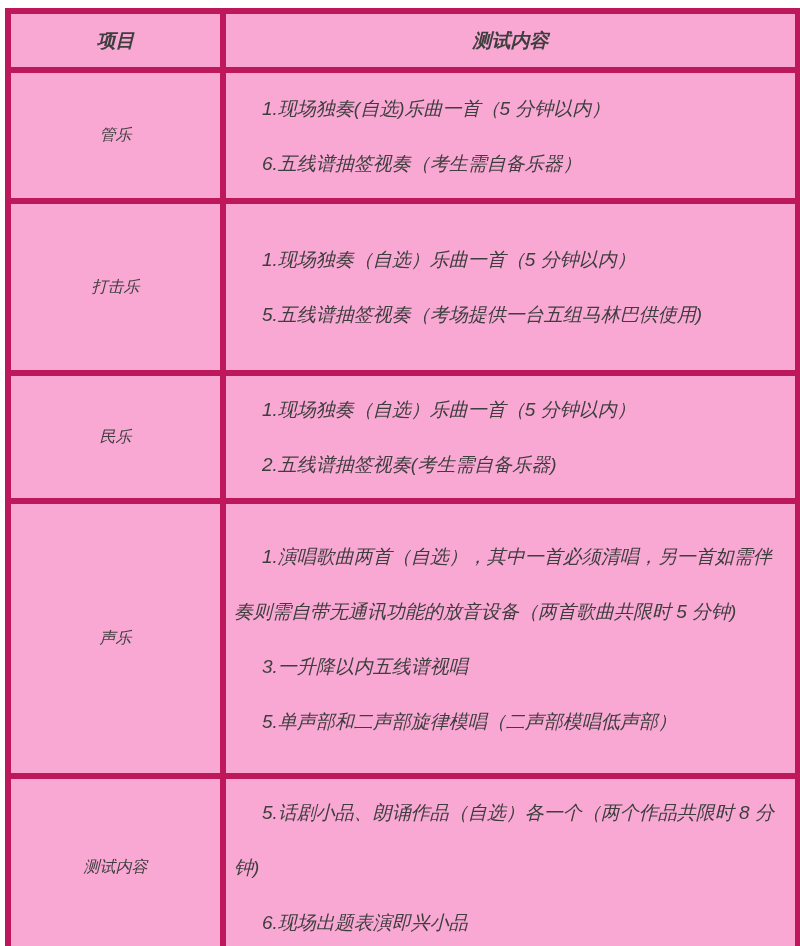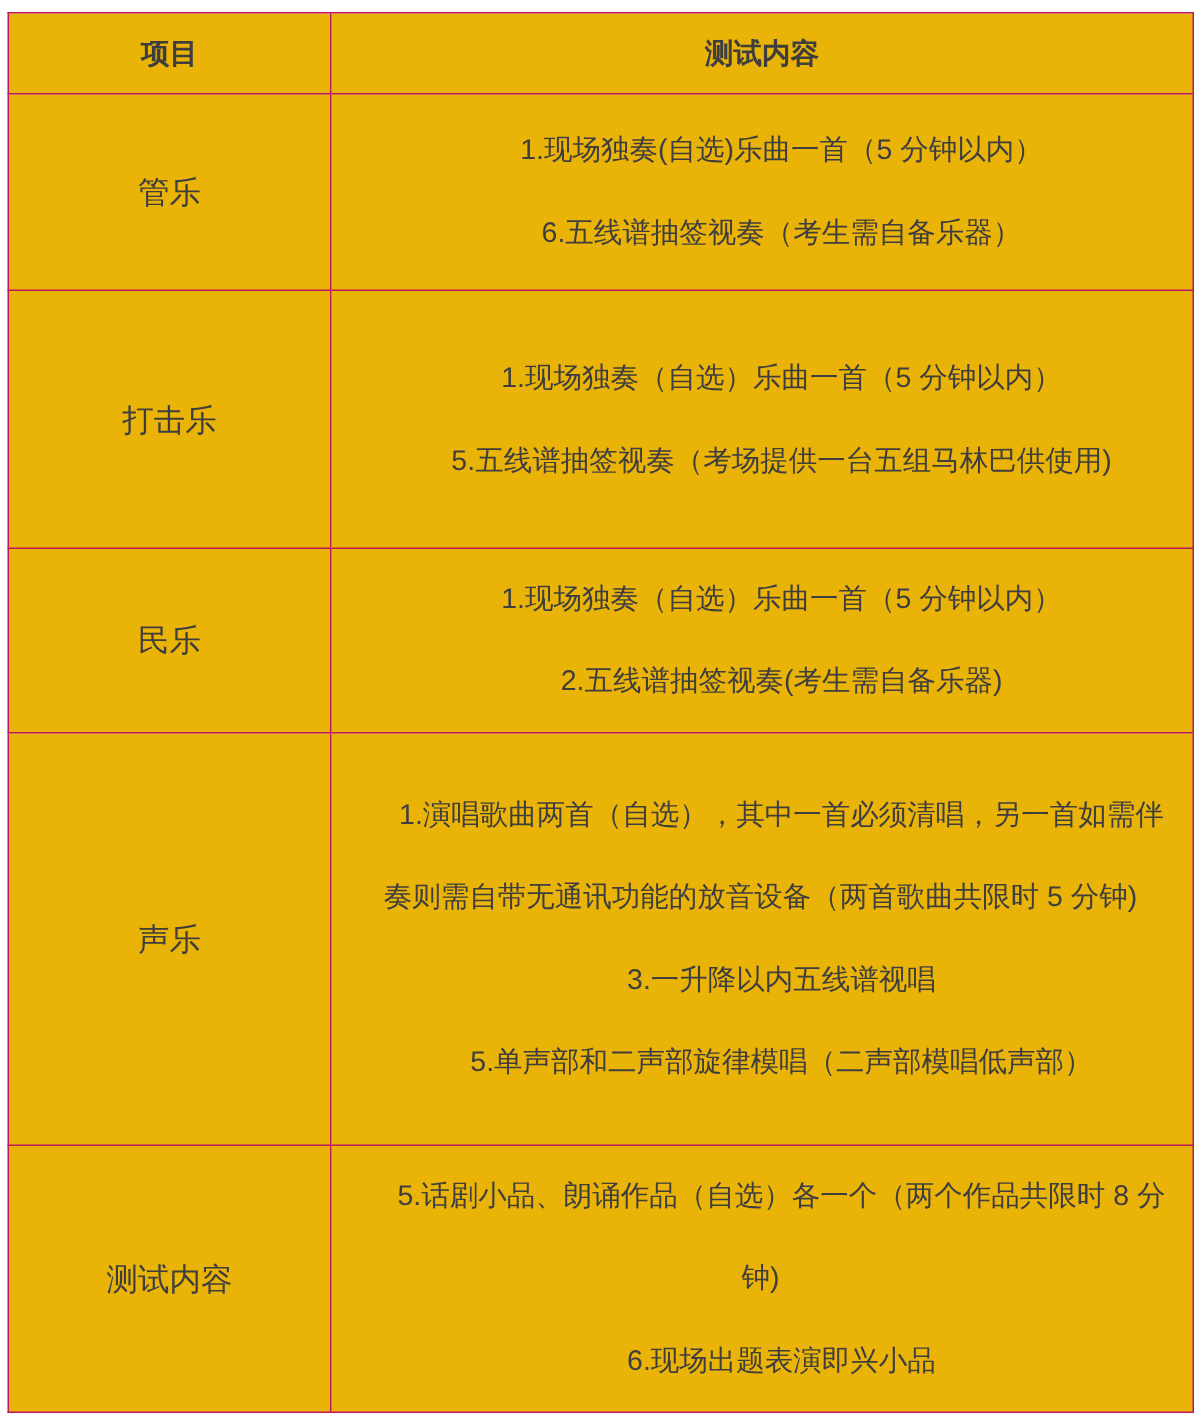--- a/index.html
+++ b/index.html
@@ -21,47 +21,48 @@
     top: 8px;
     width: 790px;
     border-collapse: collapse;
     table-layout: fixed;
     color: #3e3e3e;
   }
   table.exam-table col.col-item { width: 215px; }
   table.exam-table col.col-content { width: 575px; }
   table.exam-table th,
   table.exam-table td {
-    border: 1px solid #be185d;
-    background: #eab308;
+    border: 6px solid #be185d;
+    background: #f9a8d4;
+    font-style: italic;
   }
   table.exam-table th {
     font-size: 19px;
     font-weight: bold;
     text-align: center;
     vertical-align: middle;
     height: 53px;
     padding: 0;
   }
   td.item-cell {
-    font-size: 21px;
+    font-size: 16px;
     text-align: center;
     vertical-align: middle;
     padding: 0 4px;
   }
   td.content-cell {
     vertical-align: middle;
     padding: 6px 10px 6px 8px;
   }
   td.content-cell p {
     margin: 0;
     font-size: 19px;
     line-height: 55px;
     text-indent: 28px;
-    text-align: center;
+    text-align: left;
     word-break: break-all;
   }
   
   tr.row-0 { height: 131px; }
   tr.row-1 { height: 172px; }
   tr.row-2 { height: 121px; }
   tr.row-3 { height: 275px; }
   tr.row-4 { height: 177px; }
 </style>
 </head>

